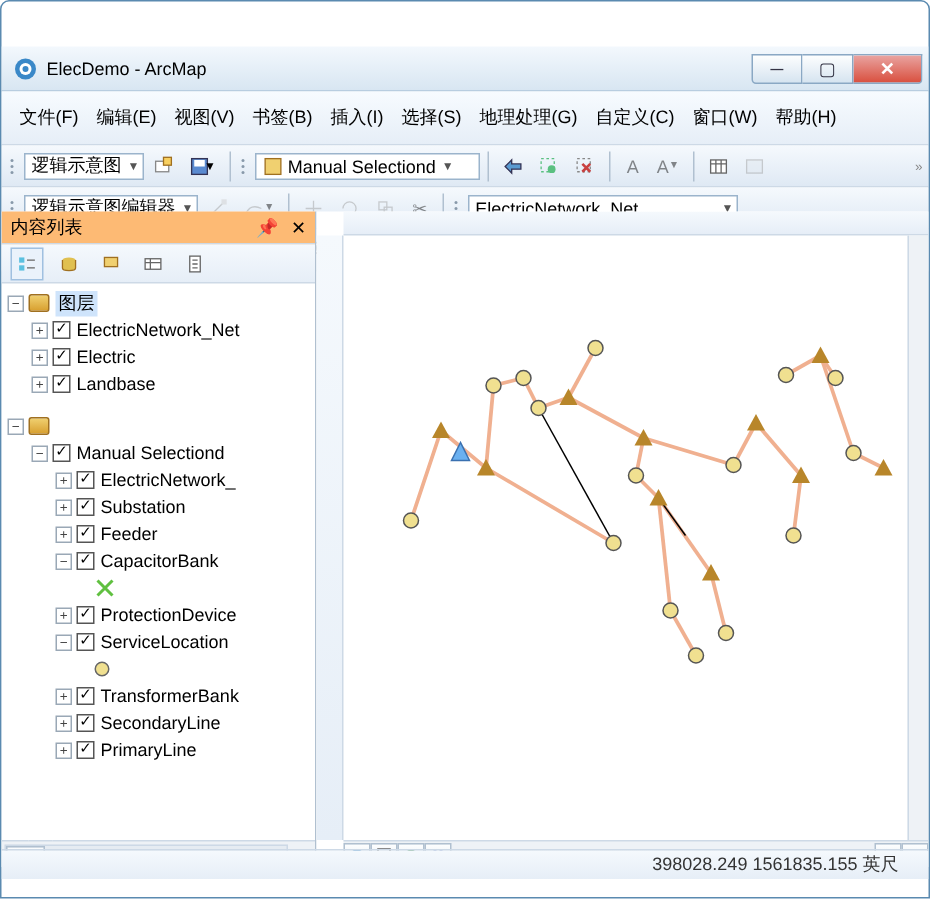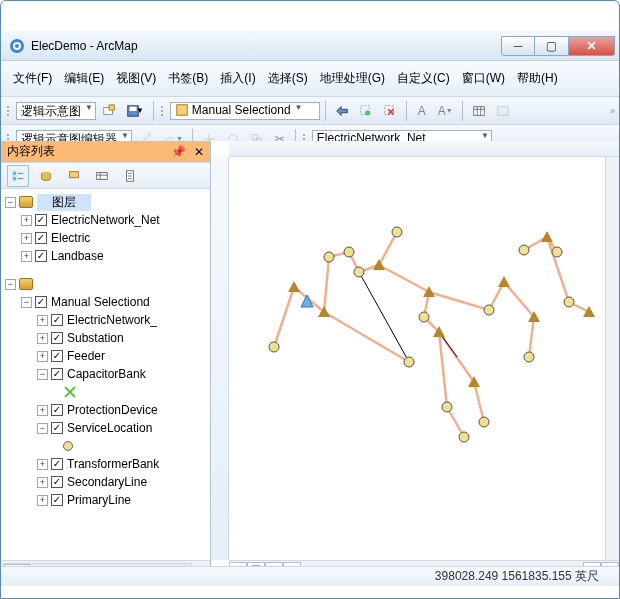--- a/index.html
+++ b/index.html
@@ -10,21 +10,21 @@
 .winbtns{display:flex;gap:0;}
 .winbtn{width:34px;height:20px;border:1px solid #8aa8c4;border-left:none;background:linear-gradient(#fdfefe,#d6e4f0);display:flex;align-items:center;justify-content:center;color:#334;}
 .winbtn:first-child{border-left:1px solid #8aa8c4;border-radius:0 0 0 3px;}
 .winbtn:last-child{border-radius:0 0 3px 0;}
 .winbtn.close{background:linear-gradient(#e9a3a0,#d9503f);color:#fff;font-weight:bold;width:46px;}
 .menubar{height:36px;background:linear-gradient(#f7fbff,#e6eef7);display:flex;align-items:center;padding:0 6px;border-bottom:1px solid #cdd9e6;}
 .menu-item{padding:3px 6px;color:#000;cursor:default;}
 .toolbar{height:28px;background:linear-gradient(#f5f9fd,#dfe9f4);display:flex;align-items:center;padding:0 4px;border-bottom:1px solid #cdd9e6;gap:2px;}
 .tool-btn{min-width:20px;height:22px;display:flex;align-items:center;justify-content:center;padding:0 3px;border:1px solid transparent;cursor:default;}
 .tool-sep{width:1px;height:20px;background:#b0c0d0;margin:0 3px;}
-.tool-drop{display:flex;align-items:flex-start;height:18px;border:1px solid #9bb4cc;background:#fff;padding:0 2px 0 4px;}
+.tool-drop{display:flex;align-items:center;height:18px;border:1px solid #9bb4cc;background:#fff;padding:0 2px 0 4px;}
 .tool-drop .dd{margin-left:4px;font-size:8px;color:#555;}
 .grip{width:6px;height:20px;display:flex;flex-direction:column;justify-content:center;gap:2px;margin-right:3px;}
 .grip span{width:2px;height:2px;background:#8899aa;border-radius:50%;margin-left:2px;}
 .main{position:absolute;top:140px;left:0;right:0;bottom:20px;display:flex;}
 .toc{width:210px;border-right:1px solid #b0c0d0;display:flex;flex-direction:column;background:#fff;}
 .toc-hdr{height:22px;background:#fdba74;display:flex;align-items:center;padding:0 6px;font-size:11px;border-bottom:1px solid #cdd9e6;}
 .toc-hdr .sp{flex:1;}
 .toc-icons{height:26px;background:linear-gradient(#f5f9fd,#e6eef7);display:flex;align-items:center;gap:6px;padding:0 6px;border-bottom:1px solid #cdd9e6;}
 .tree{flex:1;overflow:auto;padding:4px 0 4px 4px;}
 .tnode{display:flex;align-items:center;height:18px;white-space:nowrap;}
@@ -339,21 +339,21 @@
           <svg class="icon" viewBox="0 0 16 16">
             <rect x="4" y="2" width="8" height="12" fill="#fff" stroke="#666"></rect>
             <path d="M6 5 H10 M6 8 H10 M6 11 H10" stroke="#666"></path>
           </svg>
         </span>
     </div>
     <div class="tree">
       <div class="tnode">
           <span class="twister">−</span>
           <span class="layer-ico dframe"></span>
-          <span class="sel-row" style="padding:0 15px">图层</span>
+          <span class="sel-row" style="padding:0 2px">图层</span>
         </div>
       <div class="tnode" style="padding-left:16px">
           <span class="twister">+</span>
           <span class="chk"></span>
           <span>ElectricNetwork_Net</span>
         </div>
       <div class="tnode" style="padding-left:16px">
           <span class="twister">+</span>
           <span class="chk"></span>
           <span>Electric</span>

